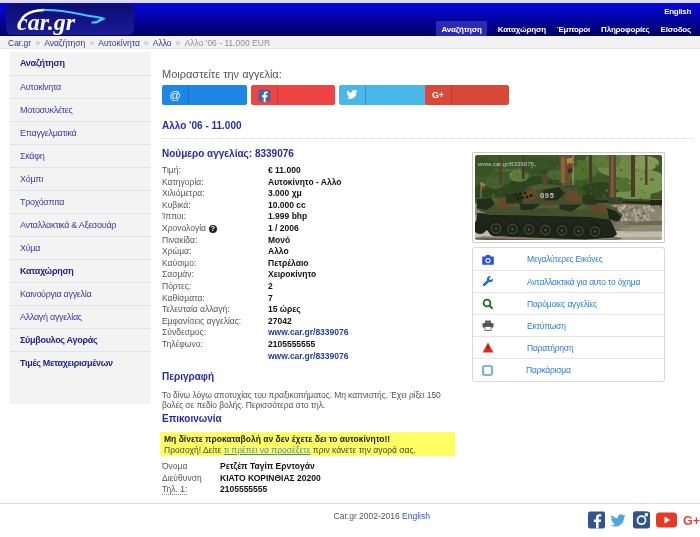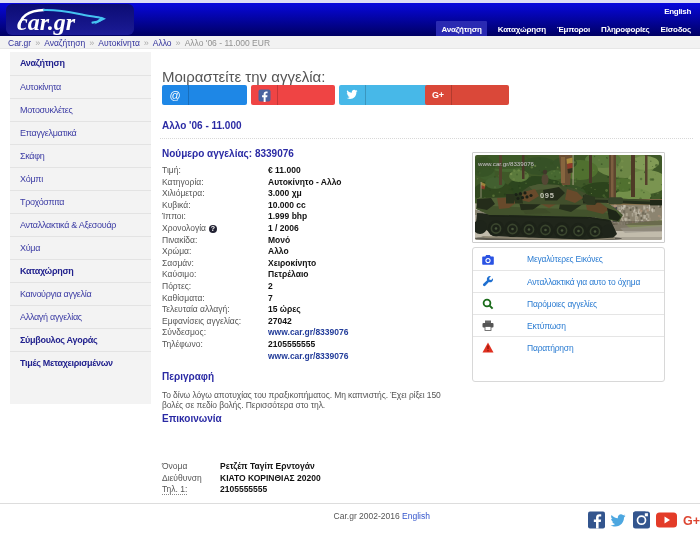--- a/index.html
+++ b/index.html
@@ -19,21 +19,21 @@
 
 #crumb { left:0; top:36px; width:700px; height:13px; background:#f2f2f2; border-bottom:1px solid #e7e7e7; font-size:8.5px; color:#909090; padding:1.5px 0 0 8px; }
 #crumb a { color:#31319c; text-decoration:none; }
 #crumb .sep { color:#aaa; margin:0 4px; font-size:9px; }
 
 
 #sidebar { left:10px; top:52px; width:141px; height:352px; background:#f3f3f3; }
 #sidebar .it { height:23px; line-height:23px; padding-left:10px; font-size:9px; letter-spacing:-0.3px; color:#3c3ca4; border-top:1px solid #e3e3e3; white-space:nowrap; }
 #sidebar .it:first-child { border-top:none; }
 #sidebar .b { font-weight:bold; color:#22228e; }
-.share-label { left:162px; top:68px; font-size:15px; color:#555; }
+.share-label { left:162px; top:68px; font-size:11px; color:#555; }
 .btn { top:85px; height:20px; border-radius:2px; color:#fff; font-size:7.5px; letter-spacing:-0.2px; font-weight:bold; display:flex; align-items:center; }
 .btn .ic { width:26px; text-align:center; font-size:11px; font-weight:normal; flex:0 0 26px; }
 .btn .dv { width:1px; height:20px; background:rgba(0,0,0,0.18); flex:0 0 1px; }
 .btn .lb { flex:1; text-align:center;margin-top:48px; }
 #b-email { left:162px; width:85px; background:#1e87e6; }
 #b-fb { left:251px; width:84px; background:#ef4444; }
 #b-tw { left:339px; width:104px; background:#47b8e8; }
 #b-gp { left:425px; width:84px; background:#da4839; }
 
 h1.t { font-size:10px; font-weight:bold; color:#2a2aa4; }
@@ -144,37 +144,41 @@
 
   <div id="spec" class="abs">
     <div class="row"><span class="lab">Τιμή:</span><span class="val">€ 11.000</span></div>
     <div class="row"><span class="lab">Κατηγορία:</span><span class="val">Αυτοκίνητο - Αλλο</span></div>
     <div class="row"><span class="lab">Χιλιόμετρα:</span><span class="val">3.000 χμ</span></div>
     <div class="row"><span class="lab">Κυβικά:</span><span class="val">10.000 cc</span></div>
     <div class="row"><span class="lab">Ίπποι:</span><span class="val">1.999 bhp</span></div>
     <div class="row"><span class="lab">Χρονολογία<span class="qm">?</span></span><span class="val">1 / 2006</span></div>
     <div class="row"><span class="lab">Πινακίδα:</span><span class="val">Μονό</span></div>
     <div class="row"><span class="lab">Χρώμα:</span><span class="val">Αλλο</span></div>
+    <div class="row"><span class="lab">Καύσιμο:</span><span class="val">Πετρέλαιο</span></div>
     <div class="row"><span class="lab">Σασμάν:</span><span class="val">Χειροκίνητο</span></div>
-    <div class="row"><span class="lab">Καύσιμο:</span><span class="val">Πετρέλαιο</span></div>
     <div class="row"><span class="lab">Πόρτες:</span><span class="val">2</span></div>
     <div class="row"><span class="lab">Καθίσματα:</span><span class="val">7</span></div>
     <div class="row"><span class="lab">Τελευταία αλλαγή:</span><span class="val">15 ώρες</span></div>
     <div class="row"><span class="lab">Εμφανίσεις αγγελίας:</span><span class="val">27042</span></div>
     <div class="row"><span class="lab">Σύνδεσμος:</span><span class="val lnk">www.car.gr/8339076</span></div>
     <div class="row"><span class="lab">Τηλέφωνο:</span><span class="val">2105555555</span></div>
     <div class="row">
         <span class="val lnk">www.car.gr/8339076</span>
       </div>
   </div>
 
   <h1 class="t abs" id="h-desc">Περιγραφή</h1>
   <div id="desc" class="abs">Το δίνω λόγω αποτυχίας του πραξικοπήματος. Μη καπνιστής. Έχει ρίξει 150<br>βολές σε πεδίο βολής. Περισσότερα στο τηλ.</div>
   <h1 class="t abs" id="h-epik">Επικοινωνία</h1>
 
+  <div id="ybox" class="abs">
+    <div class="l1">Μη δίνετε προκαταβολή αν δεν έχετε δει το αυτοκίνητο!!</div>
+    <div class="l2">Προσοχή! Δείτε <a>τι πρέπει να προσέξετε</a> πριν κάνετε την αγορά σας.</div>
+  </div>
 
   <div id="contact" class="abs">
     <div class="row"><span class="lab">Όνομα</span><span class="val">Ρετζέπ Ταγίπ Ερντογάν</span></div>
     <div class="row"><span class="lab">Διεύθυνση</span><span class="val">ΚΙΑΤΟ ΚΟΡΙΝΘΙΑΣ 20200</span></div>
     <div class="row"><span class="lab ul">Τηλ. 1:</span><span class="val">2105555555</span></div>
   </div>
 
   <div id="photocard" class="abs">
     <svg width="187" height="85" viewBox="0 0 187 85" style="border-radius:2px; display:block;">
 <rect width="187" height="68" fill="#3f5828"></rect>
@@ -728,20 +732,26 @@
       <a>Εκτύπωση</a>
     </div>
     <div class="lrow">
       <svg width="12" height="11" viewBox="0 0 12 11">
           <path d="M6 0.5 L11.5 10.5 H0.5 Z" fill="#e03020"></path>
           <rect x="5.4" y="3.5" width="1.2" height="3.6" fill="#8c1408"></rect>
           <rect x="5.4" y="8" width="1.2" height="1.3" fill="#8c1408"></rect>
         </svg>
       <a>Παρατήρηση</a>
     </div>
+    <div class="lrow">
+      <svg width="11" height="11" viewBox="0 0 11 11">
+          <rect x="1" y="1" width="9" height="9" rx="1.5" fill="none" stroke="#5a9bd8" stroke-width="1.6"></rect>
+        </svg>
+      <a>Παρκάρισμα</a>
+    </div>
   </div>
 
   <div id="footline" class="abs"></div>
   <div id="foottext" class="abs">Car.gr 2002-2016 <a>English</a></div>
   <div id="social" class="abs">
     <svg width="112" height="18" viewBox="0 0 112 18">
       <rect x="0" y="0.5" width="17" height="17" rx="2" fill="#33558e"></rect>
       <path d="M10.6 17.5 V11 h2.2 l0.33-2.55 H10.6 V6.85 c0-0.74 0.2-1.24 1.26-1.24 h1.35 V3.33 C12.98 3.3 12.2 3.24 11.3 3.24 c-1.95 0-3.28 1.19-3.28 3.37 v1.84 H5.85 V11 h2.17 v6.5 Z" fill="#fff"></path>
       <g transform="translate(22,2.2) scale(1.35)">
           <path d="M11.5 1.9 c-0.4 0.2-0.85 0.32-1.3 0.38 c0.47-0.28 0.82-0.72 0.99-1.25 c-0.44 0.26-0.92 0.44-1.44 0.55 C9.33 1.13 8.73 0.85 8.07 0.85 c-1.26 0-2.28 1.02-2.28 2.28 c0 0.18 0.02 0.35 0.06 0.52 C3.95 3.55 2.27 2.65 1.15 1.27 C0.95 1.61 0.84 2 0.84 2.42 c0 0.79 0.4 1.49 1.01 1.9 C1.48 4.31 1.13 4.21 0.83 4.04 v0.03 c0 1.1 0.79 2.03 1.83 2.24 C2.47 6.36 2.27 6.39 2.06 6.39 c-0.15 0-0.29-0.01-0.43-0.04 c0.29 0.91 1.13 1.57 2.13 1.59 C2.98 8.55 2 8.9 0.95 8.9 c-0.19 0-0.38-0.01-0.57-0.03 c1.01 0.65 2.21 1.03 3.5 1.03 c4.2 0 6.5-3.48 6.5-6.5 l-0.01-0.3 C10.81 2.8 11.2 2.38 11.5 1.9 Z" fill="#4da7e0"></path>

